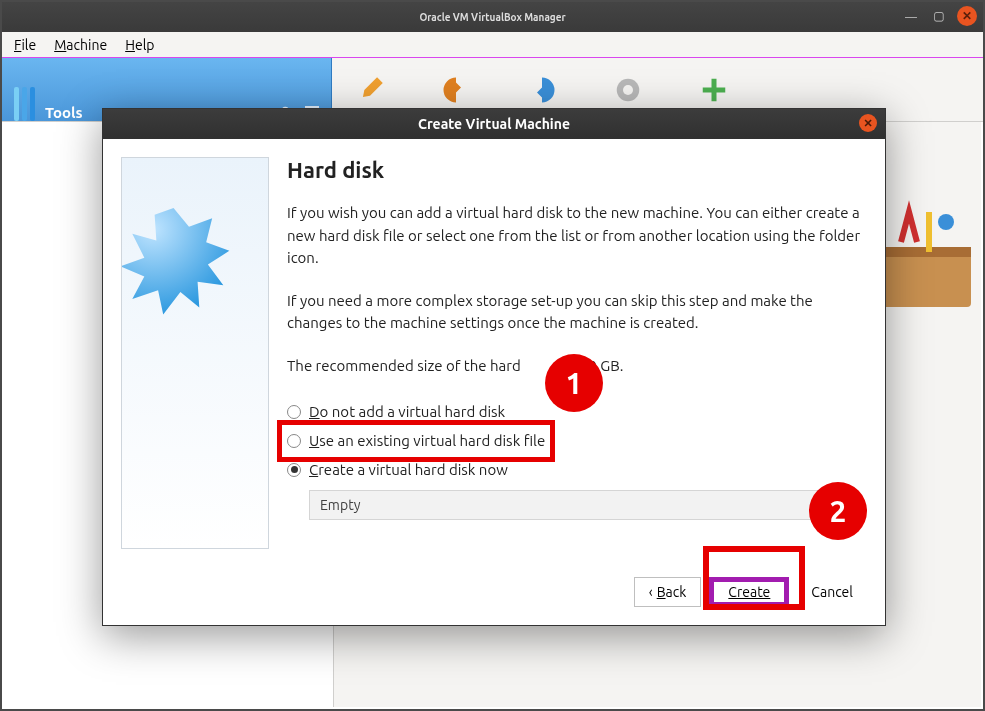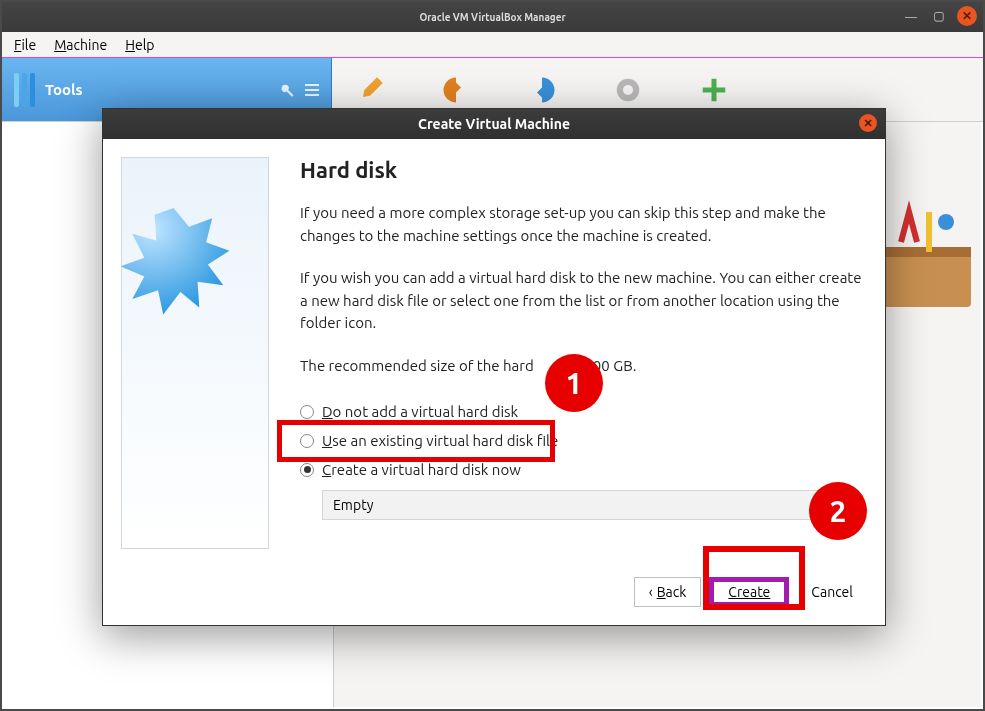--- a/index.html
+++ b/index.html
@@ -69,21 +69,21 @@
     background: #f5f4f2;
     border-bottom: 1px solid #d0cfcd;
     display: flex;
     align-items: stretch;
   }
   .tools-btn {
     width: 330px;
     background: linear-gradient(#6ab6f0, #4a96d9);
     color: #fff;
     display: flex;
-    align-items: center;
+    align-items: flex-end;
     padding: 0 12px;
     gap: 10px;
     font-weight: bold;
     font-size: 15px;
     position: relative;
     border-right: 1px solid #2f7bc2;
   }
   .tools-btn .bars {
     display: flex;
     gap: 3px;
@@ -178,21 +178,21 @@
     display: flex;
     align-items: center;
     justify-content: center;
     color: #4a1a08;
     font-size: 11px;
     font-weight: bold;
   }
   .dialog-body {
     display: flex;
     padding: 18px;
-    gap: 31px;
+    gap: 18px;
   }
   .dialog-img {
     width: 148px;
     height: 392px;
     border: 1px solid #cfd6dd;
     background: linear-gradient(#eaf3fb, #ffffff);
     display: flex;
     align-items: flex-start;
     justify-content: center;
     overflow: hidden;
@@ -235,21 +235,21 @@
     height: 7px;
     background: #333;
     border-radius: 50%;
   }
   .existing-box {
     margin: 6px 0 0 22px;
     width: 520px;
     height: 30px;
     border: 1px solid #d5d5d5;
     background: #f2f2f2;
-    color: #000000;
+    color: #404040;
     display: flex;
     align-items: center;
     padding: 0 10px;
     font-size: 14px;
   }
   .dialog-footer {
     display: flex;
     justify-content: flex-end;
     align-items: center;
     padding: 10px 18px 18px 18px;
@@ -407,22 +407,22 @@
         </defs>
         <g transform="translate(60,120)">
           <g>
             <path fill="url(#bg)" d="M0,-80 L18,-58 L45,-68 L38,-40 L65,-30 L40,-14 L58,10 L28,6 L30,36 L8,18 L-12,44 L-18,16 L-48,26 L-34,0 L-62,-12 L-34,-22 L-48,-50 L-20,-42 L-22,-72 Z"></path>
           </g>
         </g>
       </svg>
     </div>
     <div class="dialog-content">
       <h2>Hard disk</h2>
+      <p>If you wish you can add a virtual hard disk to the new machine. You can either create a new hard disk file or select one from the list or from another location using the folder icon.</p>
       <p>If you need a more complex storage set-up you can skip this step and make the changes to the machine settings once the machine is created.</p>
-      <p>If you wish you can add a virtual hard disk to the new machine. You can either create a new hard disk file or select one from the list or from another location using the folder icon.</p>
       <p>
         <span>The recommended size of the hard </span><span style="visibility:hidden">disk is 8</span><span>,00 GB.</span>
       </p>
       <div class="radio-group">
         <div class="radio-row">
           <span class="radio"></span>
           <span><span style="text-decoration:underline">D</span>o not add a virtual hard disk</span>
         </div>
         <div class="radio-row">
           <span class="radio"></span>

